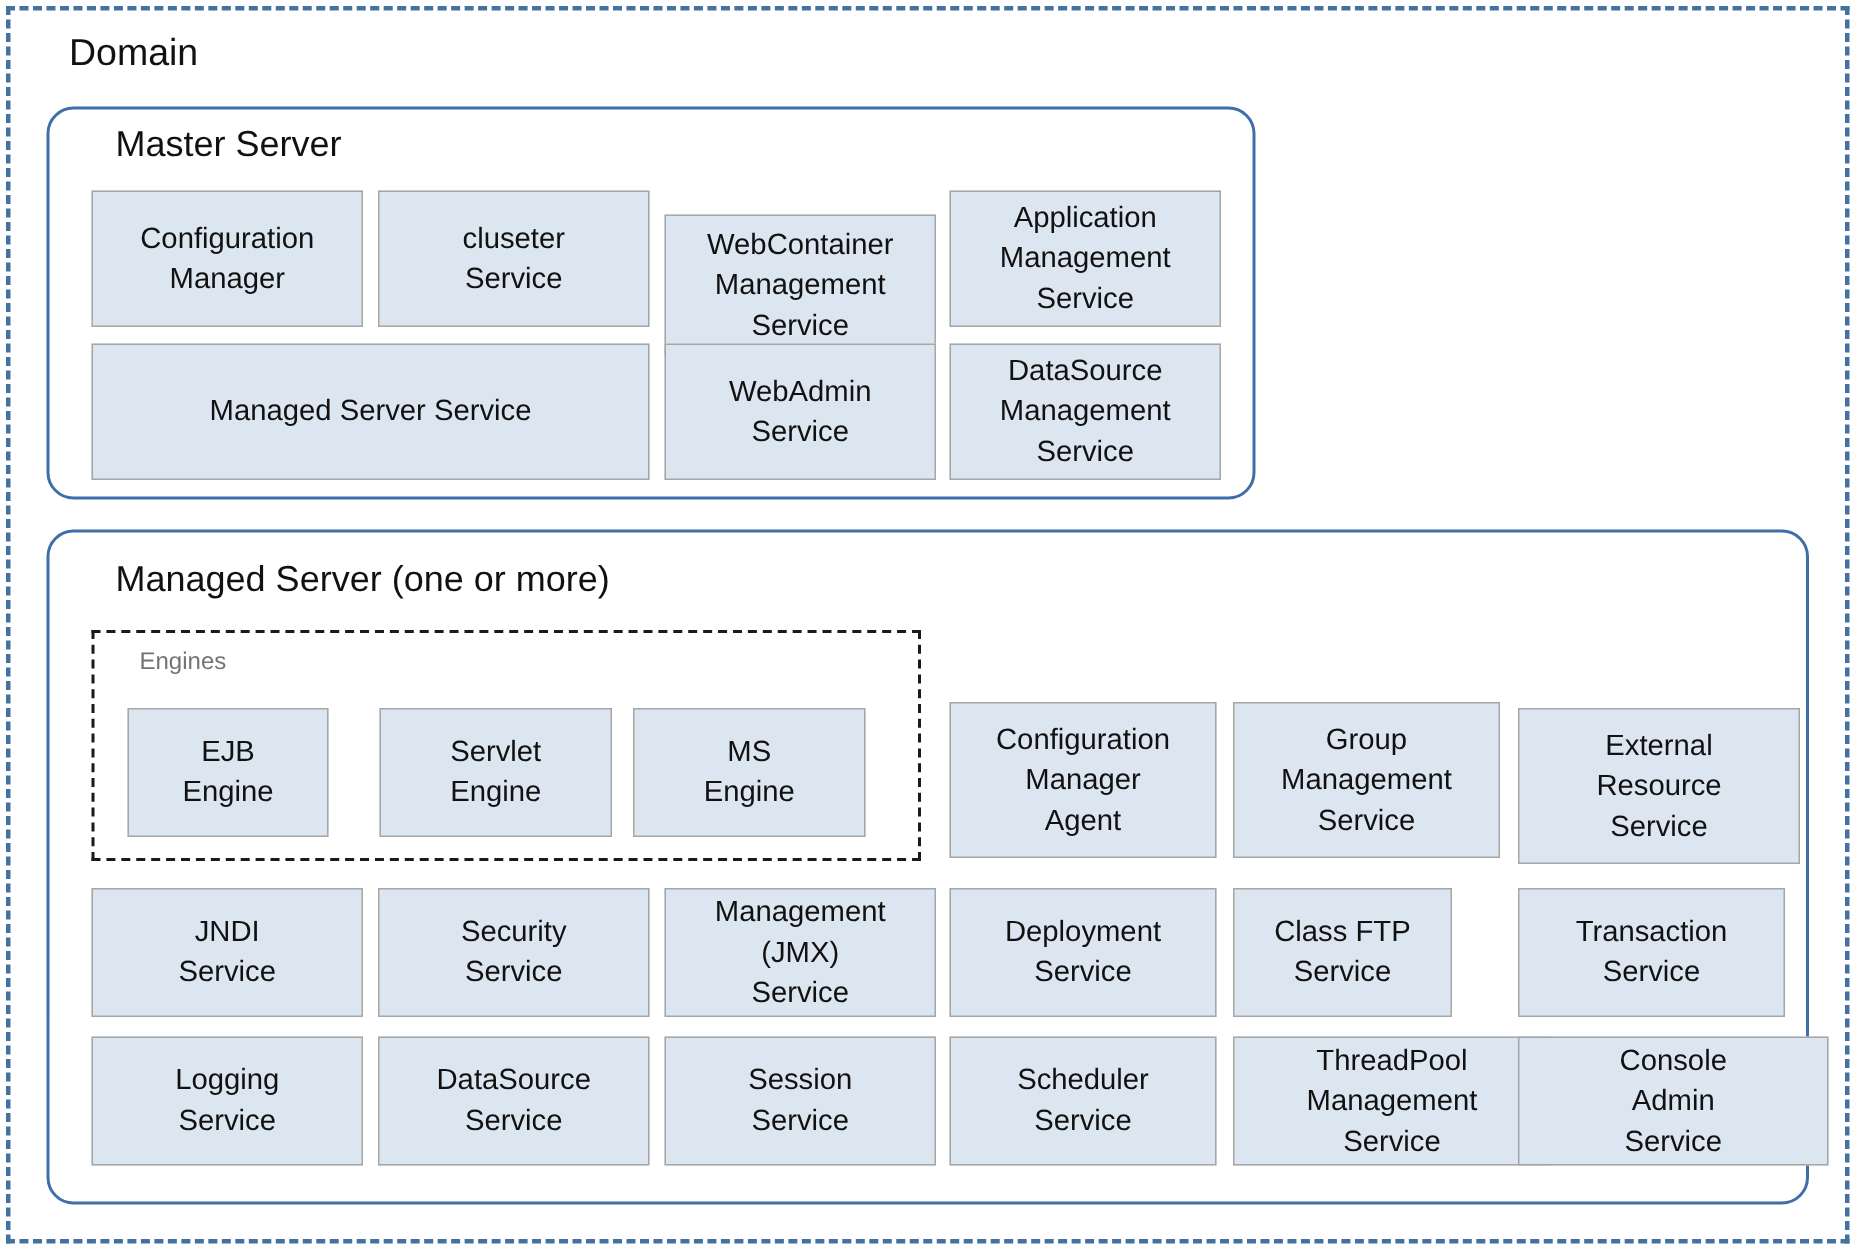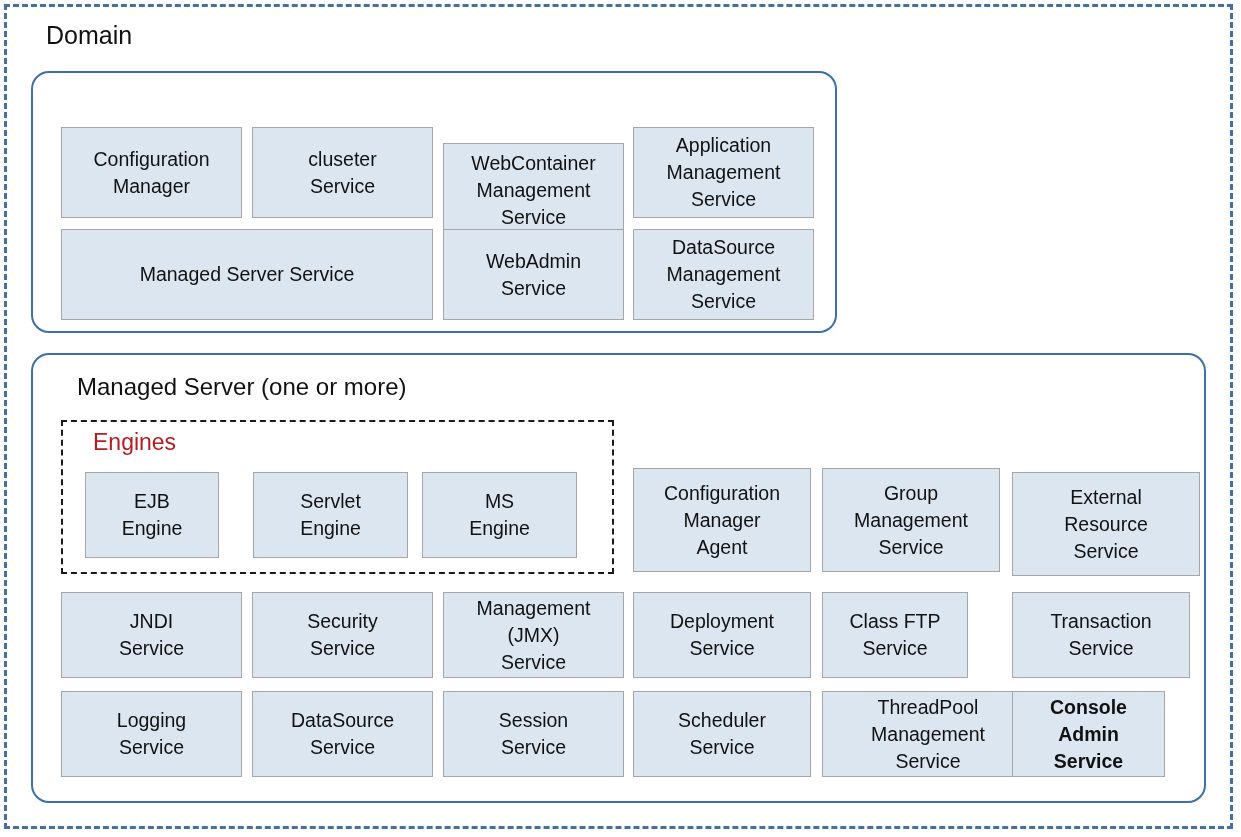--- a/index.html
+++ b/index.html
@@ -79,23 +79,23 @@
     width: 553px;
     height: 154px;
     box-sizing: border-box;
     border: 2.5px dashed #1a1a1a;
     background: transparent;
   }
   .engines-title {
     position: absolute;
     left: 93px;
     top: 428px;
-    font-size: 23px;
+    font-size: 16px;
     line-height: 28px;
-    color: #b91c1c;
+    color: #737373;
     white-space: nowrap;
   }
 
   
   .svc {
     position: absolute;
     box-sizing: border-box;
     background: #dce6f1;
     border: 1.5px solid #a6a6a6;
     display: flex;
@@ -111,20 +111,21 @@
 </style>
 </head>
 <body>
 
 <div id="canvas">
 
   <div class="domain-box"></div>
   <div class="domain-title">Domain</div>
 
   <div class="section" id="master-server-section"></div>
+  <div class="section-title" style="left:77px; top:82px;">Master Server</div>
 
   <div class="section" id="managed-server-section"></div>
   <div class="section-title" style="left:77px; top:372px;">Managed Server (one or more)</div>
 
   <div class="engines-box"></div>
   <div class="engines-title">Engines</div>
 
   <div id="service-layer">
       <div class="svc" style="left: 61px; top: 127px; width: 181px; height: 91px;">Configuration
 Manager</div>
@@ -174,18 +175,18 @@
 Service</div>
       <div class="svc" style="left: 252px; top: 691px; width: 181px; height: 86px;">DataSource
 Service</div>
       <div class="svc" style="left: 443px; top: 691px; width: 181px; height: 86px;">Session
 Service</div>
       <div class="svc" style="left: 633px; top: 691px; width: 178px; height: 86px;">Scheduler
 Service</div>
       <div class="svc" style="left: 822px; top: 691px; width: 212px; height: 86px;">ThreadPool
 Management
 Service</div>
-      <div class="svc" style="left: 1012px; top: 691px; width: 153px; height: 86px; font-weight: bold;">Console
+      <div class="svc" style="left: 1012px; top: 691px; width: 207px; height: 86px;">Console
 Admin
 Service</div>
     </div>
 
 </div>
 
 </body></html>

